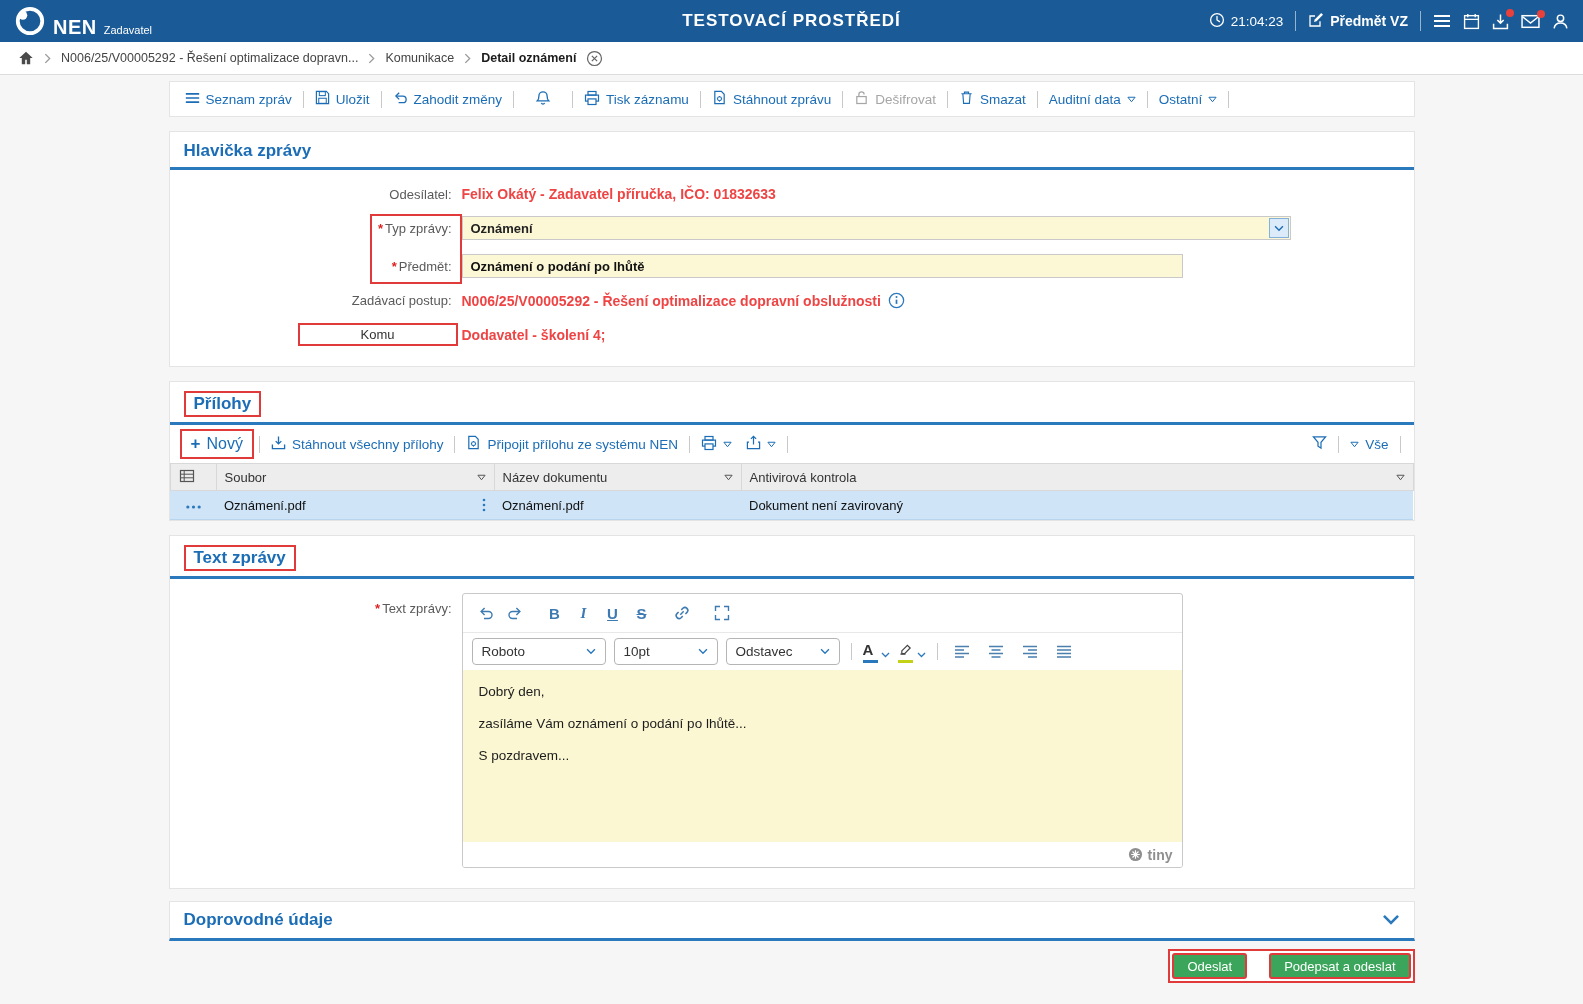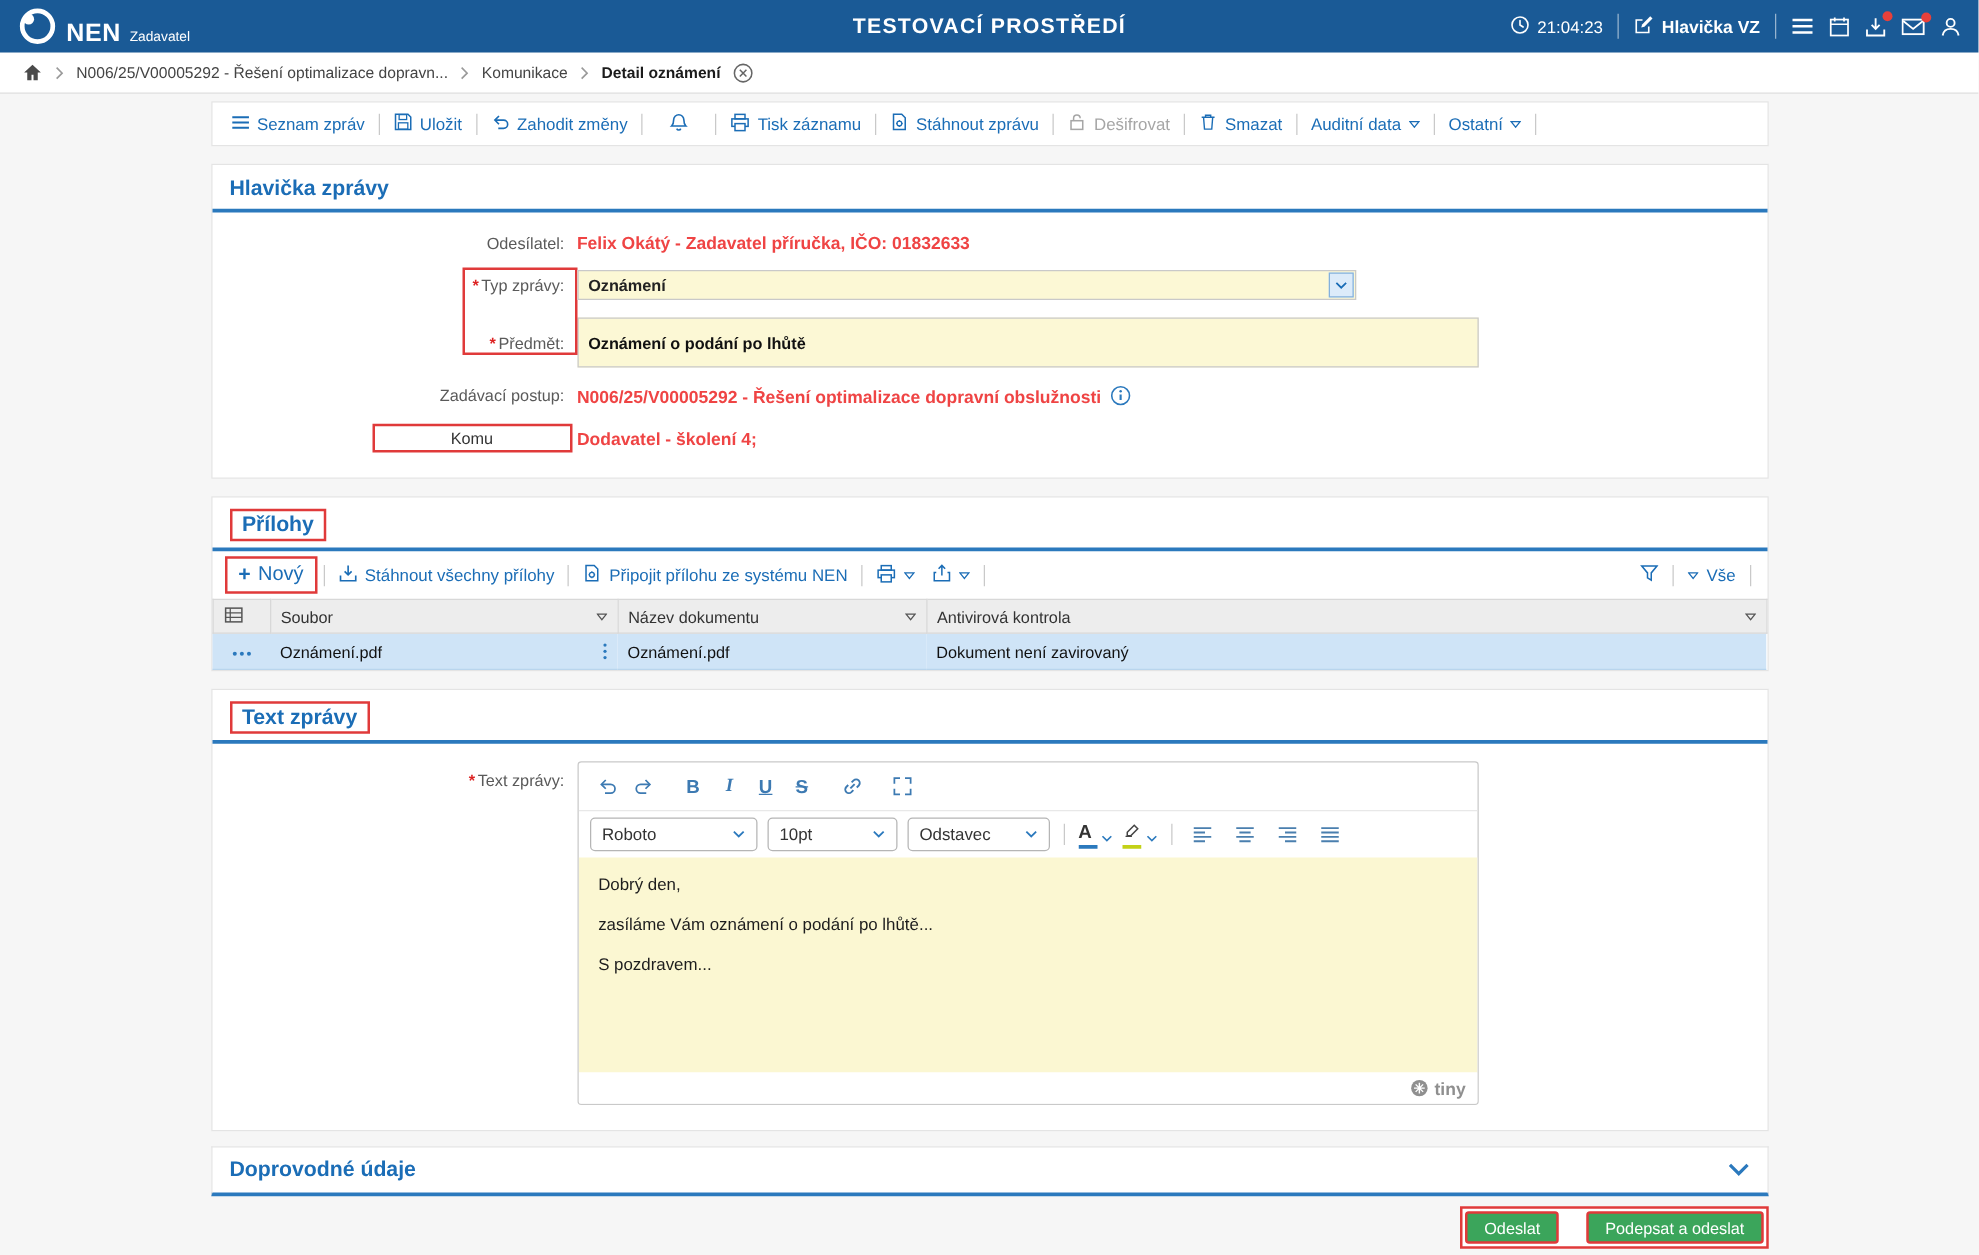--- a/index.html
+++ b/index.html
@@ -57,27 +57,27 @@
   .sep { width:1px; height:17px; background:#c9c9c9; margin:0 3px; display:inline-block; }
   .caret { display:flex; }
 
   
   .mt14 { margin-top:14px; }
   .form { position:relative; display:grid; grid-template-columns:292px 1fr;
     row-gap:14px; padding:16px 16px 20px 0; align-items:center; }
   .lbl { text-align:right; padding-right:10px; color:#5a5a5a; font-size:13px; }
   .req { color:#d22; margin-right:2px; font-weight:bold; }
   .val { font-size:14px; font-weight:bold; color:#ef4444; display:flex; align-items:center; gap:7px; }
-  .field { width:623px; }
+  .field { width:829px; }
   .sel-mock { position:relative; height:24px; background:var(--field-yellow,#fcf8d5);
     border:1px solid #c9c9c9; display:flex; align-items:center; padding:0 26px 0 8px;
     font-size:13px; font-weight:bold; cursor:pointer; }
   .sel-btn { position:absolute; top:1px; right:1px; bottom:1px; width:20px;
     background:#dcebfa; border:1px solid #83b1dc; display:flex; align-items:center; justify-content:center; color:#1b6db6; }
-  .inp { height:40px; background:var(--field-yellow,#fcf8d5); border:1px solid #c9c9c9;
+  .inp { height:24px; background:var(--field-yellow,#fcf8d5); border:1px solid #c9c9c9;
     font-family:inherit; font-size:13px; font-weight:bold; color:#111; padding:0 8px; width:721px; }
   .komu-box { border:2px solid var(--red,#e03a3a); width:160px; height:23px; margin-left:auto; margin-right:4px;
     display:flex; align-items:center; justify-content:center; font-size:13px; color:#333; cursor:pointer; }
   .ann-labels { position:absolute; left:200px; top:44px; width:92px; height:70px;
     border:2px solid var(--red,#e03a3a); pointer-events:none; }
 
   
   .atbar { height:38px; display:flex; align-items:center; padding:0 10px; gap:2px; }
   .novy-box { border:2px solid var(--red,#e03a3a); display:flex; align-items:center; gap:6px;
     padding:4px 9px; cursor:pointer; }
@@ -290,21 +290,21 @@
         <span><svg width="16" height="16">
               <use href="#i-clock"></use>
             </svg></span>
         <span>21:04:23</span>
       </div>
       <span class="hdr-sep"></span>
       <div class="hdr-item">
         <span><svg width="16" height="16">
               <use href="#i-edit"></use>
             </svg></span>
-        <span class="vz">Hlavička VZ</span>
+        <span class="vz">Předmět VZ</span>
       </div>
       <span class="hdr-sep"></span>
       <span class="hicon">
           <svg width="18" height="14">
             <use href="#i-menu"></use>
           </svg>
         </span>
       <span class="hicon">
           <svg width="17" height="17">
             <use href="#i-cal"></use>

